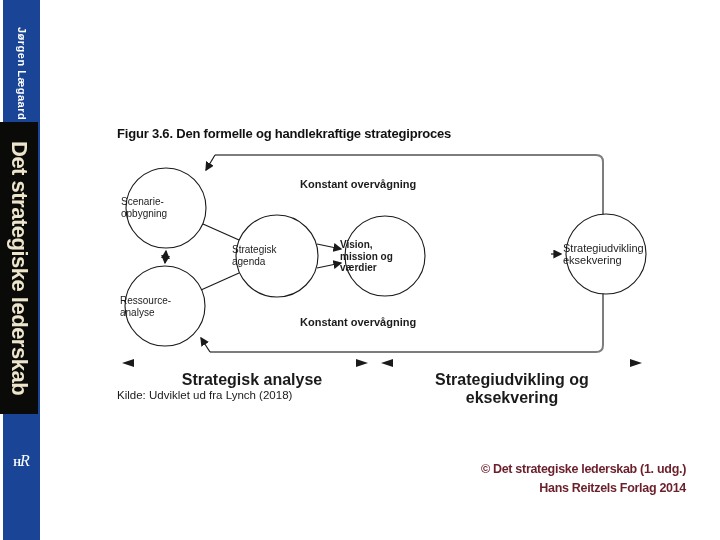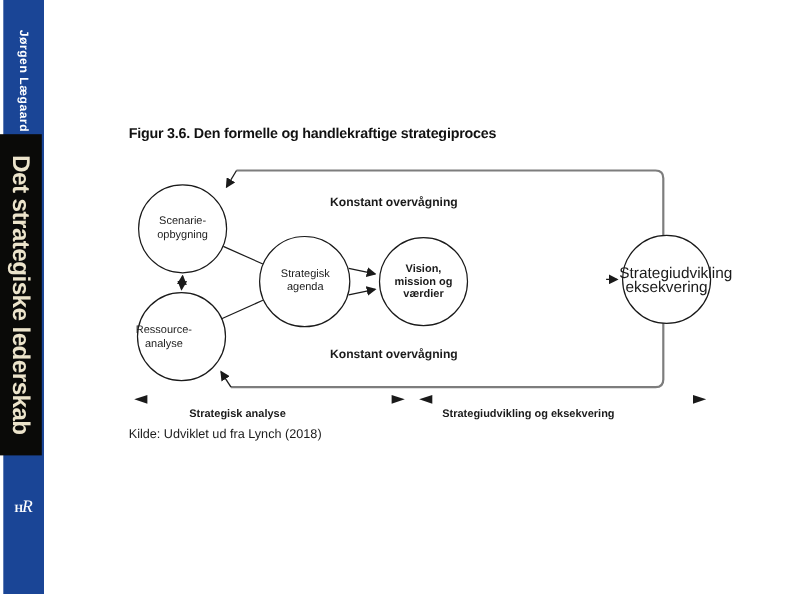--- a/index.html
+++ b/index.html
@@ -37,36 +37,36 @@
   }
   .spine-logo {
     position: absolute; left: 3px; top: 452px; width: 37px;
     display: flex; justify-content: center; align-items: baseline;
     color: #ffffff;
   }
   .spine-logo .lh { font-size: 10px; font-weight: bold; font-family: "Liberation Serif", serif; }
   .spine-logo .lr { font-size: 16px; font-style: italic; font-family: "Liberation Serif", serif; margin-left: -1px; }
   
   .fig-title {
-    position: absolute; left: 117px; top: 113px;
+    position: absolute; left: 117px; top: 126px;
     font-size: 13px; font-weight: bold; color: #111111;
     letter-spacing: -0.2px;
   }
   .diagram-svg { position: absolute; left: 110px; top: 145px; width: 545px; height: 265px; }
   .node-label {
-    position: absolute; text-align: center;
+    position: absolute; 
     font-size: 10px; line-height: 11.5px; color: #1b1b1b;
   }
   .monitor-label {
     position: absolute; width: 170px; 
     font-size: 11px; font-weight: bold; color: #1b1b1b;
   }
   .phase-label {
-    position: absolute; 
-    font-size: 10px; font-weight: bold; color: #1b1b1b;
+    position: absolute; text-align: center;
+    font-size: 16px; font-weight: bold; color: #1b1b1b;
   }
   .source-note {
     position: absolute; left: 117px; top: 389px;
     font-size: 11.5px; color: #1b1b1b;
   }
   
   .footer {
     position: absolute; right: 34px; top: 460px;
     text-align: right;
     font-size: 12.5px; font-weight: bold; line-height: 18.5px;
@@ -122,40 +122,42 @@
   <polygon points="12,218 24,214 24,222" fill="#1a1a1a"></polygon>
   <polygon points="258,218 246,214 246,222" fill="#1a1a1a"></polygon>
   <polygon points="271,218 283,214 283,222" fill="#1a1a1a"></polygon>
   <polygon points="532,218 520,214 520,222" fill="#1a1a1a"></polygon>
 </svg>
 
 <div class="node-label" style="left:121px; top:196px; width:90px;">
   <div>Scenarie-</div>
   <div>opbygning</div>
 </div>
-<div class="node-label" style="left:104px; top:295px; width:90px;">
+<div class="node-label" style="left:120px; top:295px; width:90px;">
   <div>Ressource-</div>
   <div>analyse</div>
 </div>
 <div class="node-label" style="left:232px; top:244px; width:91px;">
   <div>Strategisk</div>
   <div>agenda</div>
 </div>
 <div class="node-label" style="left:340px; top:239px; width:90px;font-weight:bold;">
   <div>Vision,</div>
   <div>mission og</div>
   <div>værdier</div>
 </div>
-<div class="node-label" style="left:563px; top:243px; width:86px; font-size:14px;">
+<div class="node-label" style="left:563px; top:243px; width:86px; font-size:11px;">
   <div>Strategiudvikling</div>
   <div>eksekvering</div>
 </div>
 
 <div class="monitor-label" style="left:300px; top:178px;">Konstant overvågning</div>
 <div class="monitor-label" style="left:300px; top:316px;">Konstant overvågning</div>
 
 <div class="phase-label" style="left:172px; top:371px; width:160px;">Strategisk analyse</div>
 <div class="phase-label" style="left:402px; top:371px; width:220px;">Strategiudvikling og eksekvering</div>
 
 <div class="source-note">Kilde: Udviklet ud fra Lynch (2018)</div>
 
 <div class="footer">
+  <div>© Det strategiske lederskab (1. udg.)</div>
+  <div>Hans Reitzels Forlag 2014</div>
 </div>
 
 </body></html>

